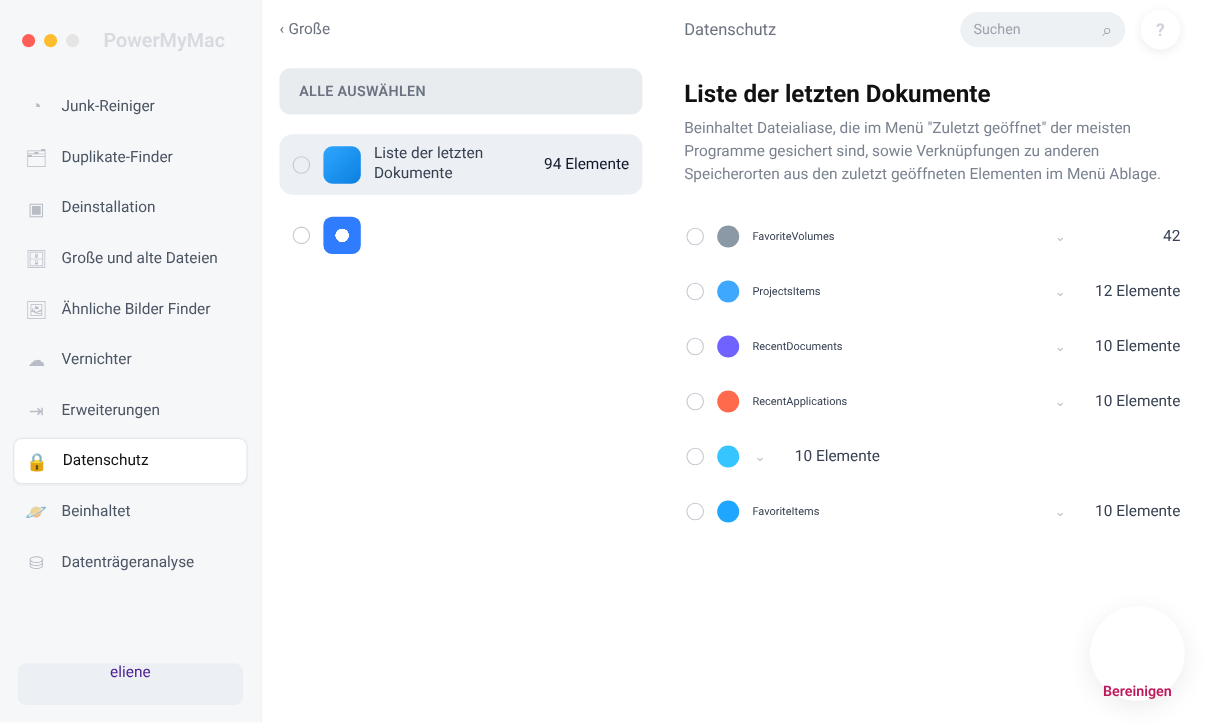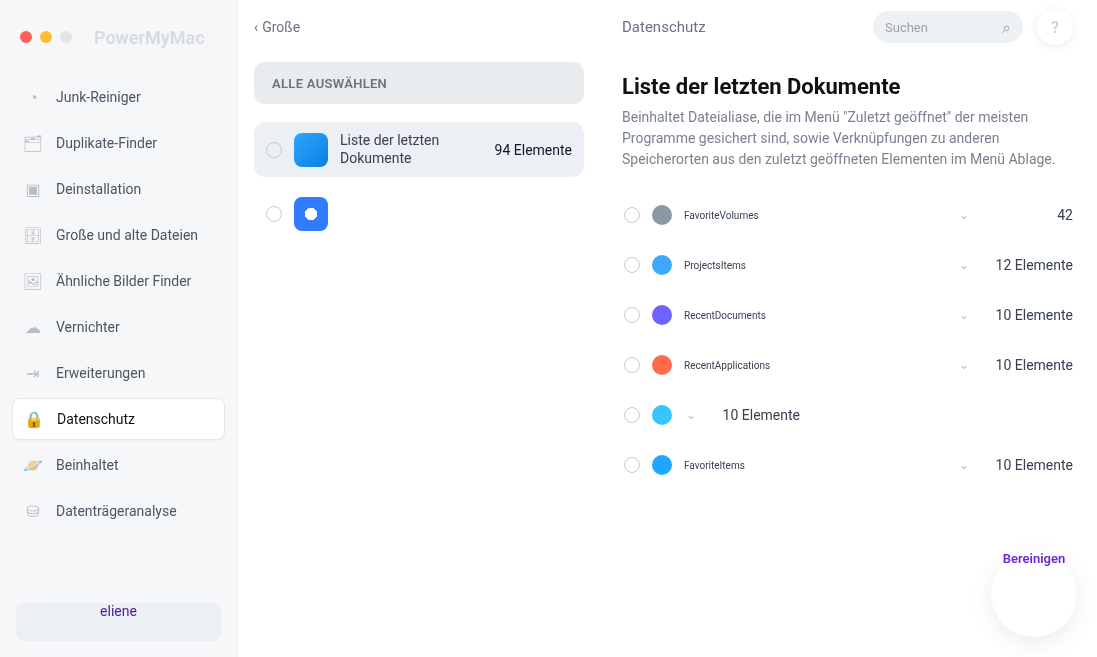--- a/index.html
+++ b/index.html
@@ -53,21 +53,21 @@
 .help { width:36px; height:36px; border-radius:50%; background:#fff; box-shadow:0 2px 10px rgba(0,0,0,.08); display:flex; align-items:center; justify-content:center; color:#cfd3d9; font-weight:700; cursor:pointer;}
 .panel-title { margin-top:20px; font-size:22px; font-weight:700; color:#111; }
 .panel-desc { margin-top:8px; font-size:14px; color:#7a8290; line-height:1.5; max-width:440px;}
 .doclist { margin-top:20px; display:flex; flex-direction:column; }
 .docrow { display:flex; align-items:center; height:50px; gap:12px; }
 .docrow .radio{margin-left:2px;}
 .doc-ic { width:20px; height:20px; border-radius:50%; flex:none;}
 .doc-name { font-size:10px; color:#374151; flex:1;}
 .chev { color:#b9bfc8; cursor:pointer; font-size:12px; width:14px; text-align:center;}
 .doc-count { font-size:14px; color:#374151; min-width:90px; text-align:right;}
-.clean-btn { position:absolute; right:20px; bottom:20px; width:86px; height:86px; border-radius:50%; background:#fff; box-shadow:0 6px 24px rgba(0,0,0,.08); display:flex; align-items:flex-start; justify-content:center; color:#6d28d9; font-size:13px; font-weight:600; cursor:pointer;}
+.clean-btn { position:absolute; right:20px; bottom:20px; width:86px; height:86px; border-radius:50%; background:#fff; box-shadow:0 6px 24px rgba(0,0,0,.08); display:flex; align-items:flex-end; justify-content:center; color:#be185d; font-size:13px; font-weight:600; cursor:pointer;}
 
 
 .di0{background:#8b98a6;} .di1{background:#3ea8ff;} .di2{background:#6f62ff;} .di3{background:#ff6a4d;} .di4{background:#36c5ff;} .di5{background:#1fa7ff;}
 </style>
 </head>
 <body>
 
 <div class="app">
 
   <div class="sidebar">

